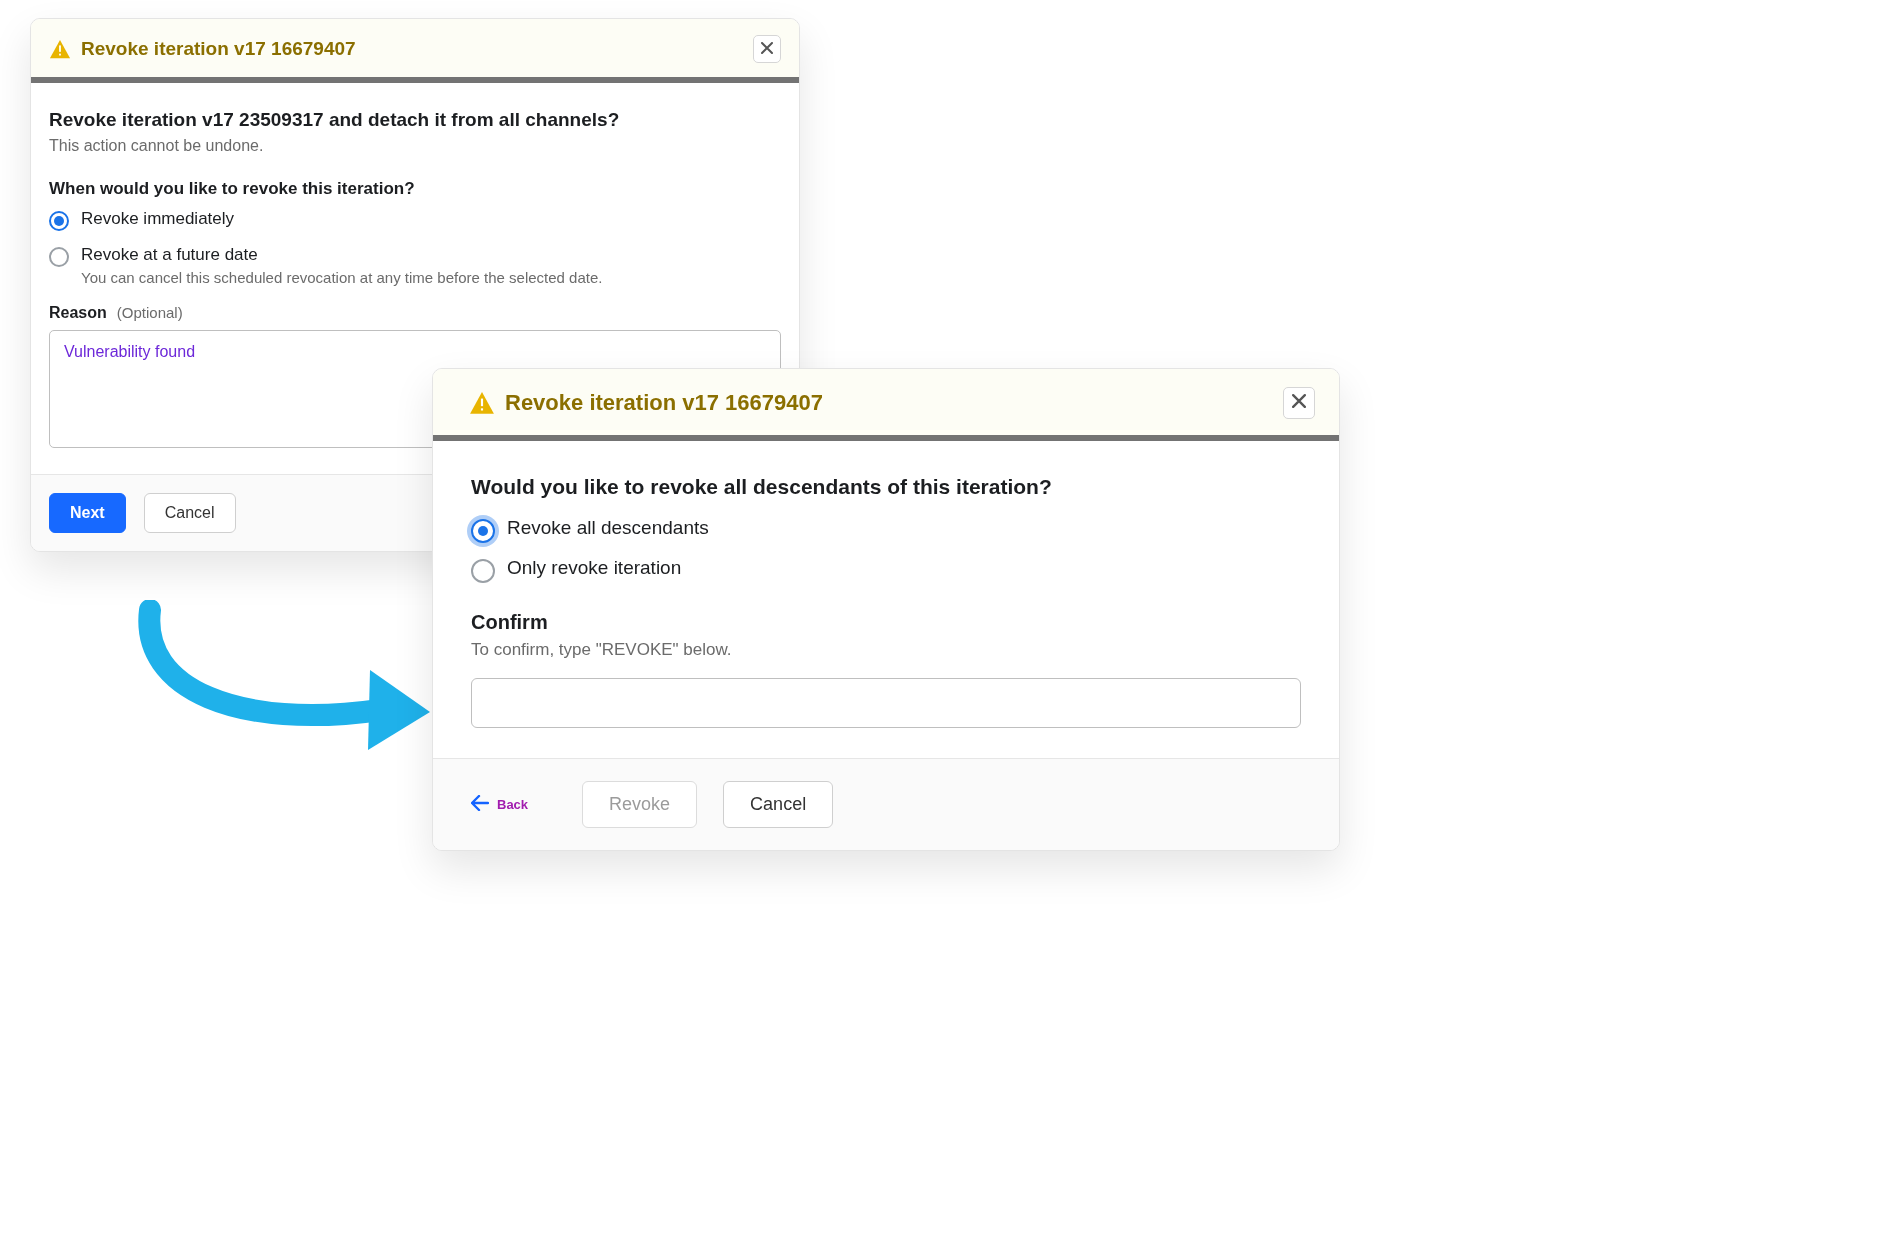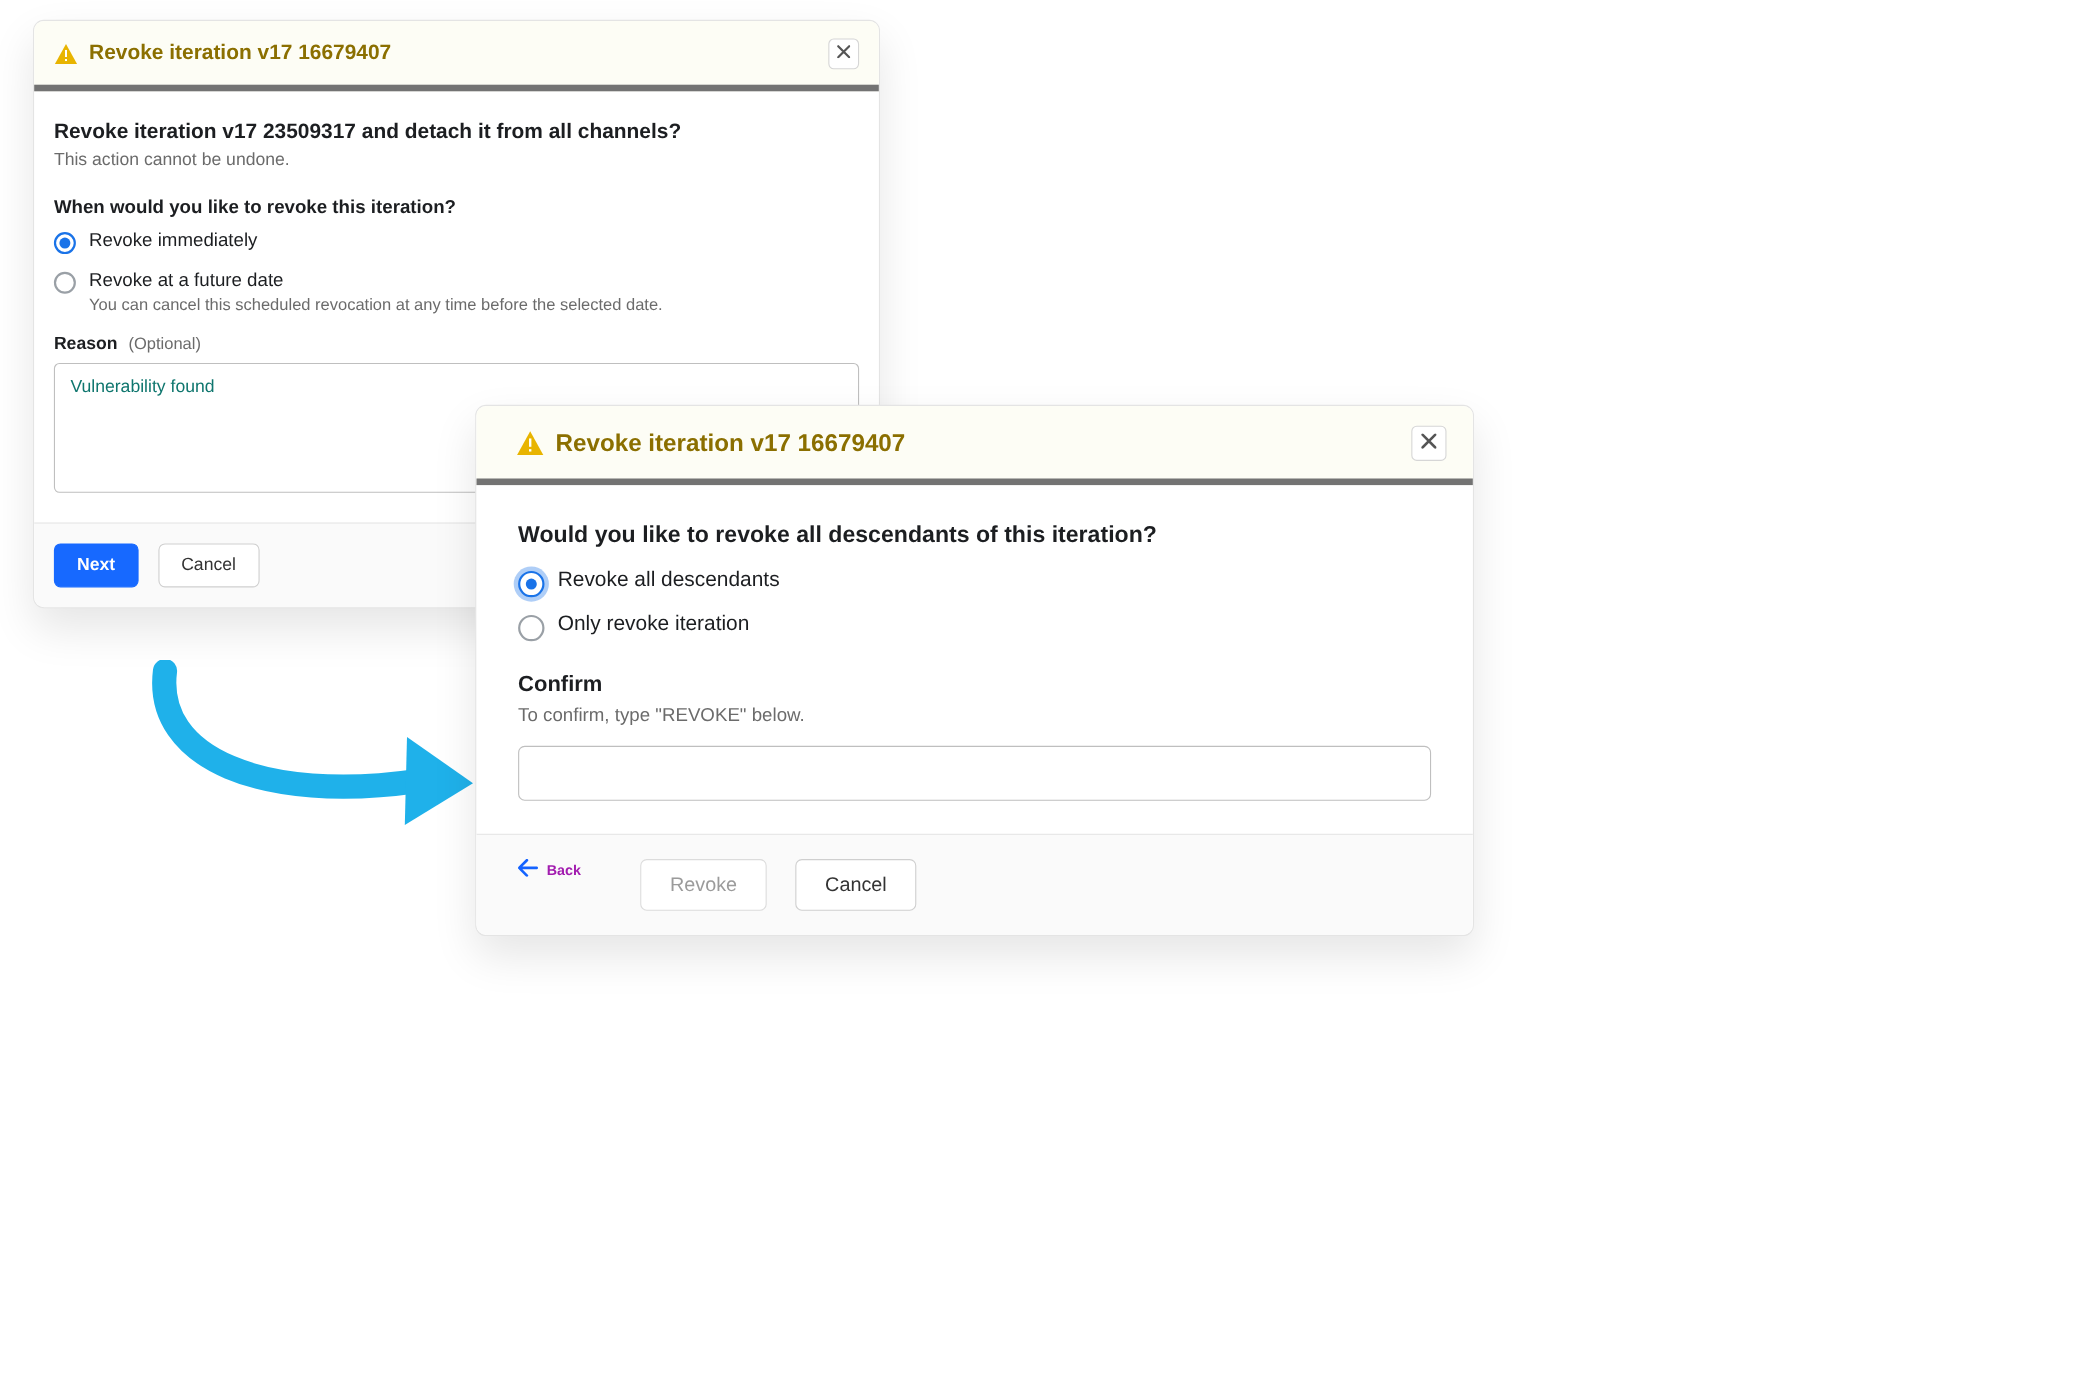--- a/index.html
+++ b/index.html
@@ -164,29 +164,29 @@
 
   textarea.reason-ta {
     width: 100%;
     height: 118px;
     border: 1px solid #bfbfbf;
     border-radius: 5px;
     padding: 12px 14px;
     font-size: 16px;
     font-family: inherit;
     resize: none;
-    color: #0f766e;
+    color: #6d28d9;
   }
 
   .modal-footer {
     border-top: 1px solid #e6e6e6;
     background: #fafafa;
     padding: 18px 18px;
     display: flex;
-    align-items: flex-start;
+    align-items: center;
     gap: 18px;
   }
   .modal-2 .modal-footer { padding: 22px 38px; gap: 26px; }
 
   .btn {
     font-size: 16px;
     padding: 10px 20px;
     border-radius: 6px;
     border: 1px solid #cfcfcf;
     background: #fff;

